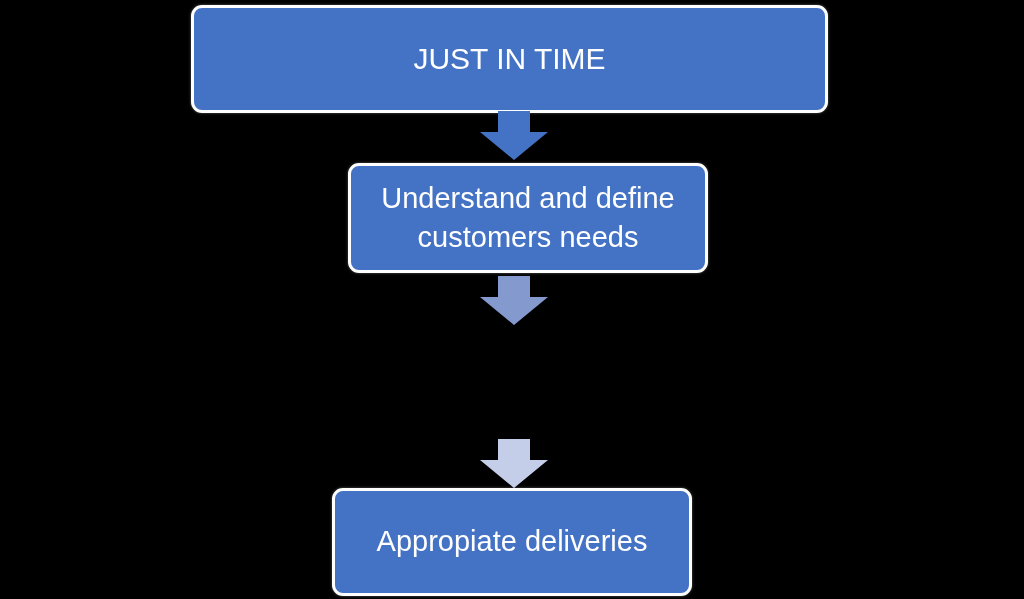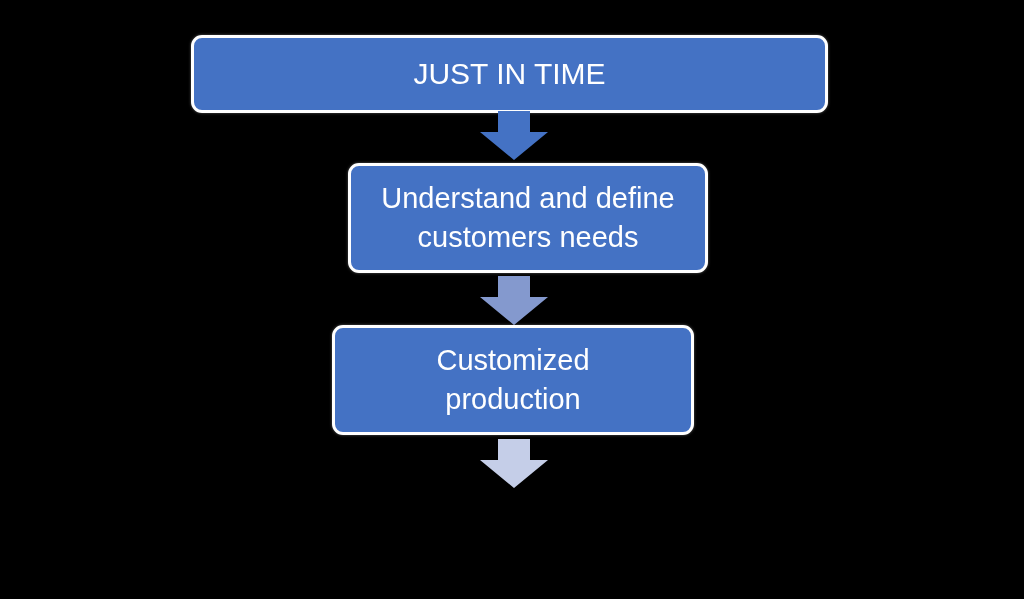--- a/index.html
+++ b/index.html
@@ -27,23 +27,22 @@
     text-align: center;
     color: #FFFFFF;
     white-space: pre-line;
     box-shadow: 0 0 3px rgba(255,255,255,0.35);
   }
   .node .label {
     white-space: pre-line;
     line-height: 1.35;
   }
   #node-jit {
-    left: 191px; top: 5px; width: 637px; height: 78px;
+    left: 191px; top: 5px; width: 637px; height: 108px;
     font-size: 30px;
-    margin-top: 30px;
   }
   #node-needs {
     left: 348px; top: 163px; width: 360px; height: 110px;
     font-size: 29px;
   }
   #node-production {
     left: 332px; top: 325px; width: 362px; height: 110px;
     font-size: 29px;
   }
   #node-deliveries {
@@ -75,23 +74,22 @@
 
   <div class="node" id="node-needs">
     <span class="label">Understand and define
 customers needs</span>
   </div>
 
   <svg class="arrow" id="arrow-2" viewBox="0 0 68 49" aria-hidden="true">
     <polygon points="18,0 50,0 50,21 68,21 34,49 0,21 18,21" fill="#8499CE"></polygon>
   </svg>
 
-  <div class="node" id="node-production">
-    <span class="label">Customized
-production</span>
-  </div>
 
   <svg class="arrow" id="arrow-3" viewBox="0 0 68 49" aria-hidden="true">
     <polygon points="18,0 50,0 50,21 68,21 34,49 0,21 18,21" fill="#C5CEE8"></polygon>
   </svg>
 
+  <div class="node" id="node-deliveries">
+    <span class="label">Appropiate deliveries</span>
+  </div>
 
 </div>
 
 </body></html>

